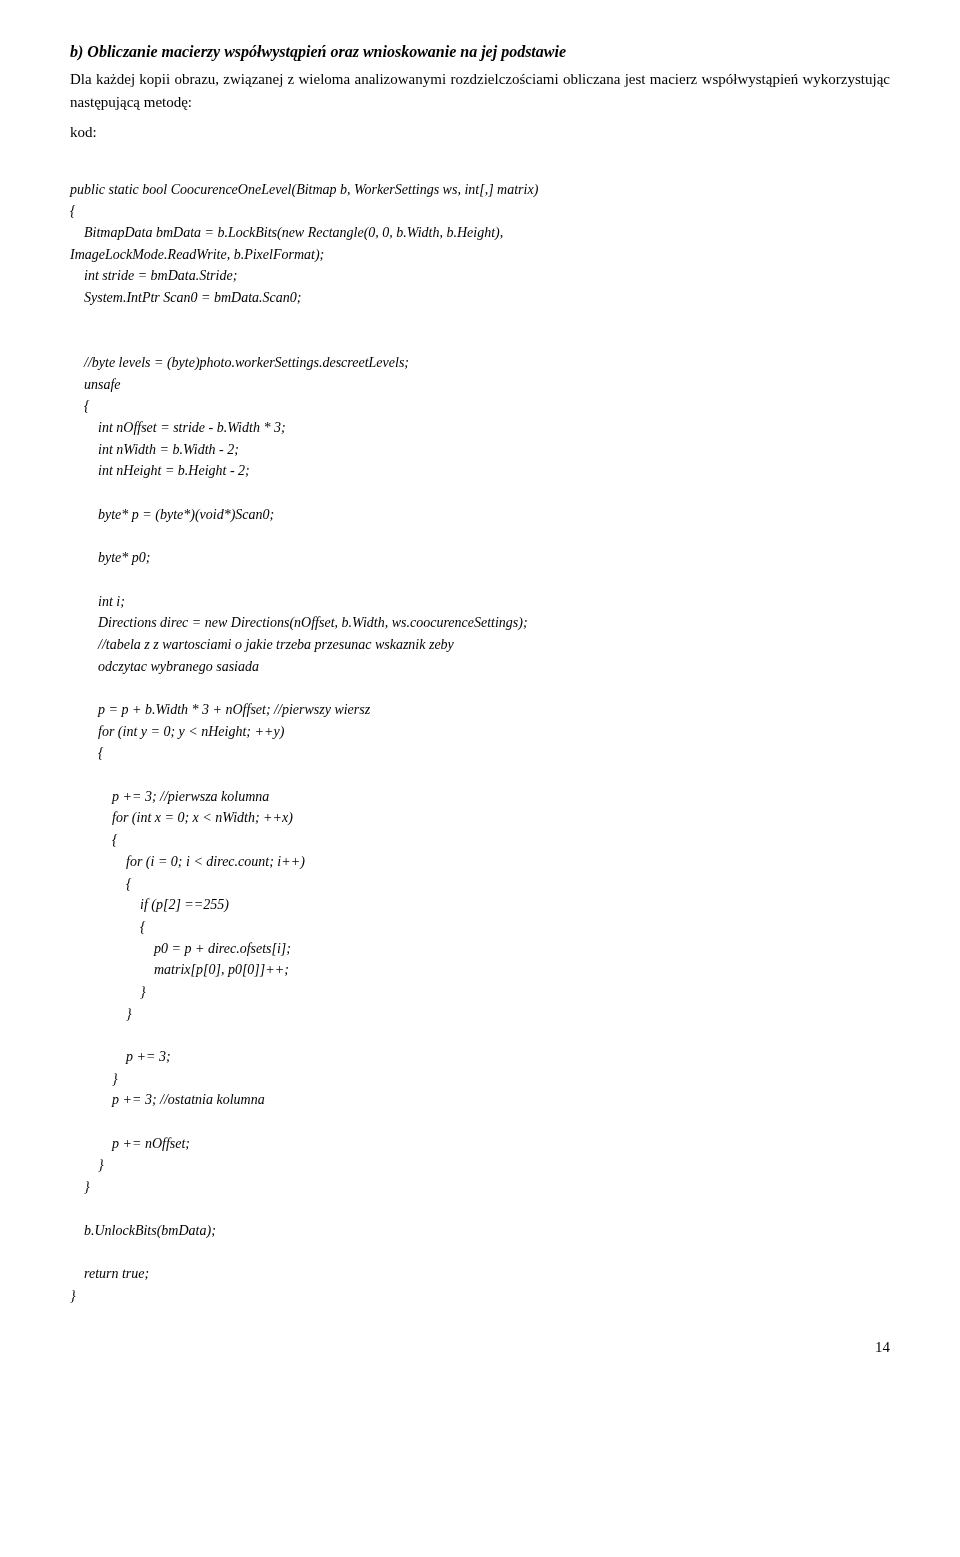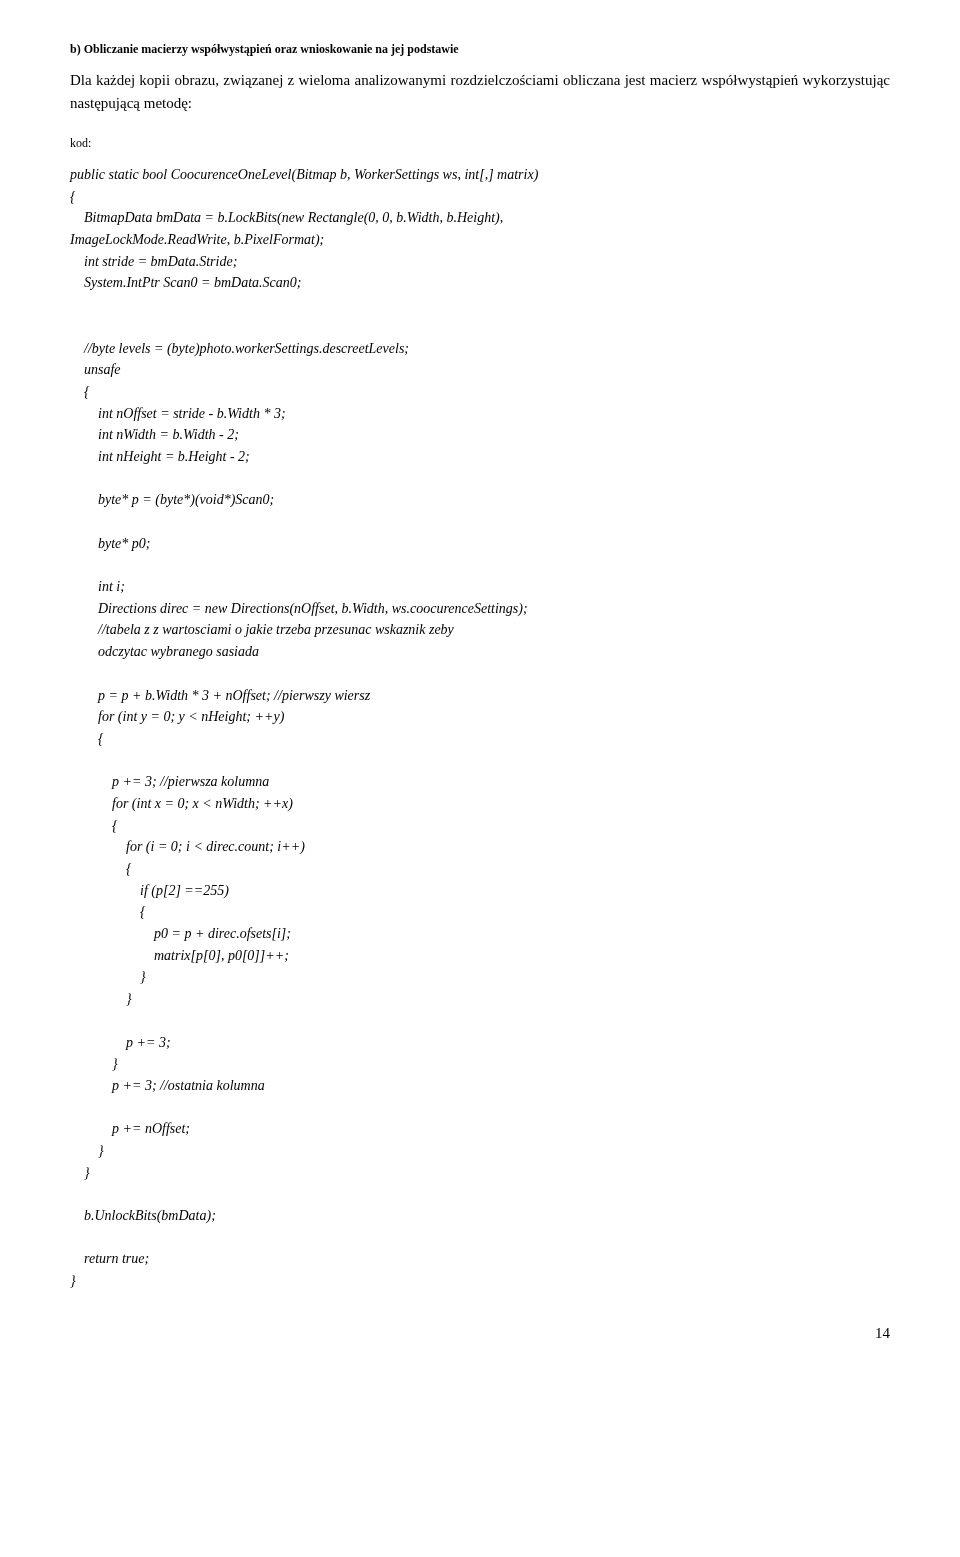--- a/index.html
+++ b/index.html
@@ -6,31 +6,32 @@
     font-family: Georgia, 'Times New Roman', serif;
     max-width: 820px;
     margin: 40px auto;
     padding: 0 30px 30px 30px;
     line-height: 1.5;
     color: #000;
     background: #fff;
   }
   .heading {
     font-weight: bold;
-    font-size: 12px;
-    margin-bottom: 11px;
+    font-size: 16px;
+    margin-bottom: 4px;
+    font-style: italic;
   }
   .para {
     font-size: 15px;
-    margin-bottom: 20px;
+    margin-bottom: 8px;
     text-align: justify;
   }
   .kod-label {
-    font-size: 12px;
-    margin-bottom: 12px;
+    font-size: 15px;
+    margin-bottom: 35px;
   }
   .code-block {
     font-family: 'Century Schoolbook', 'Bookman Old Style', Georgia, serif;
     font-size: 14px;
     white-space: pre;
     line-height: 1.55;
     margin-bottom: 30px;
     font-style: italic;
   }
   .page-num {

